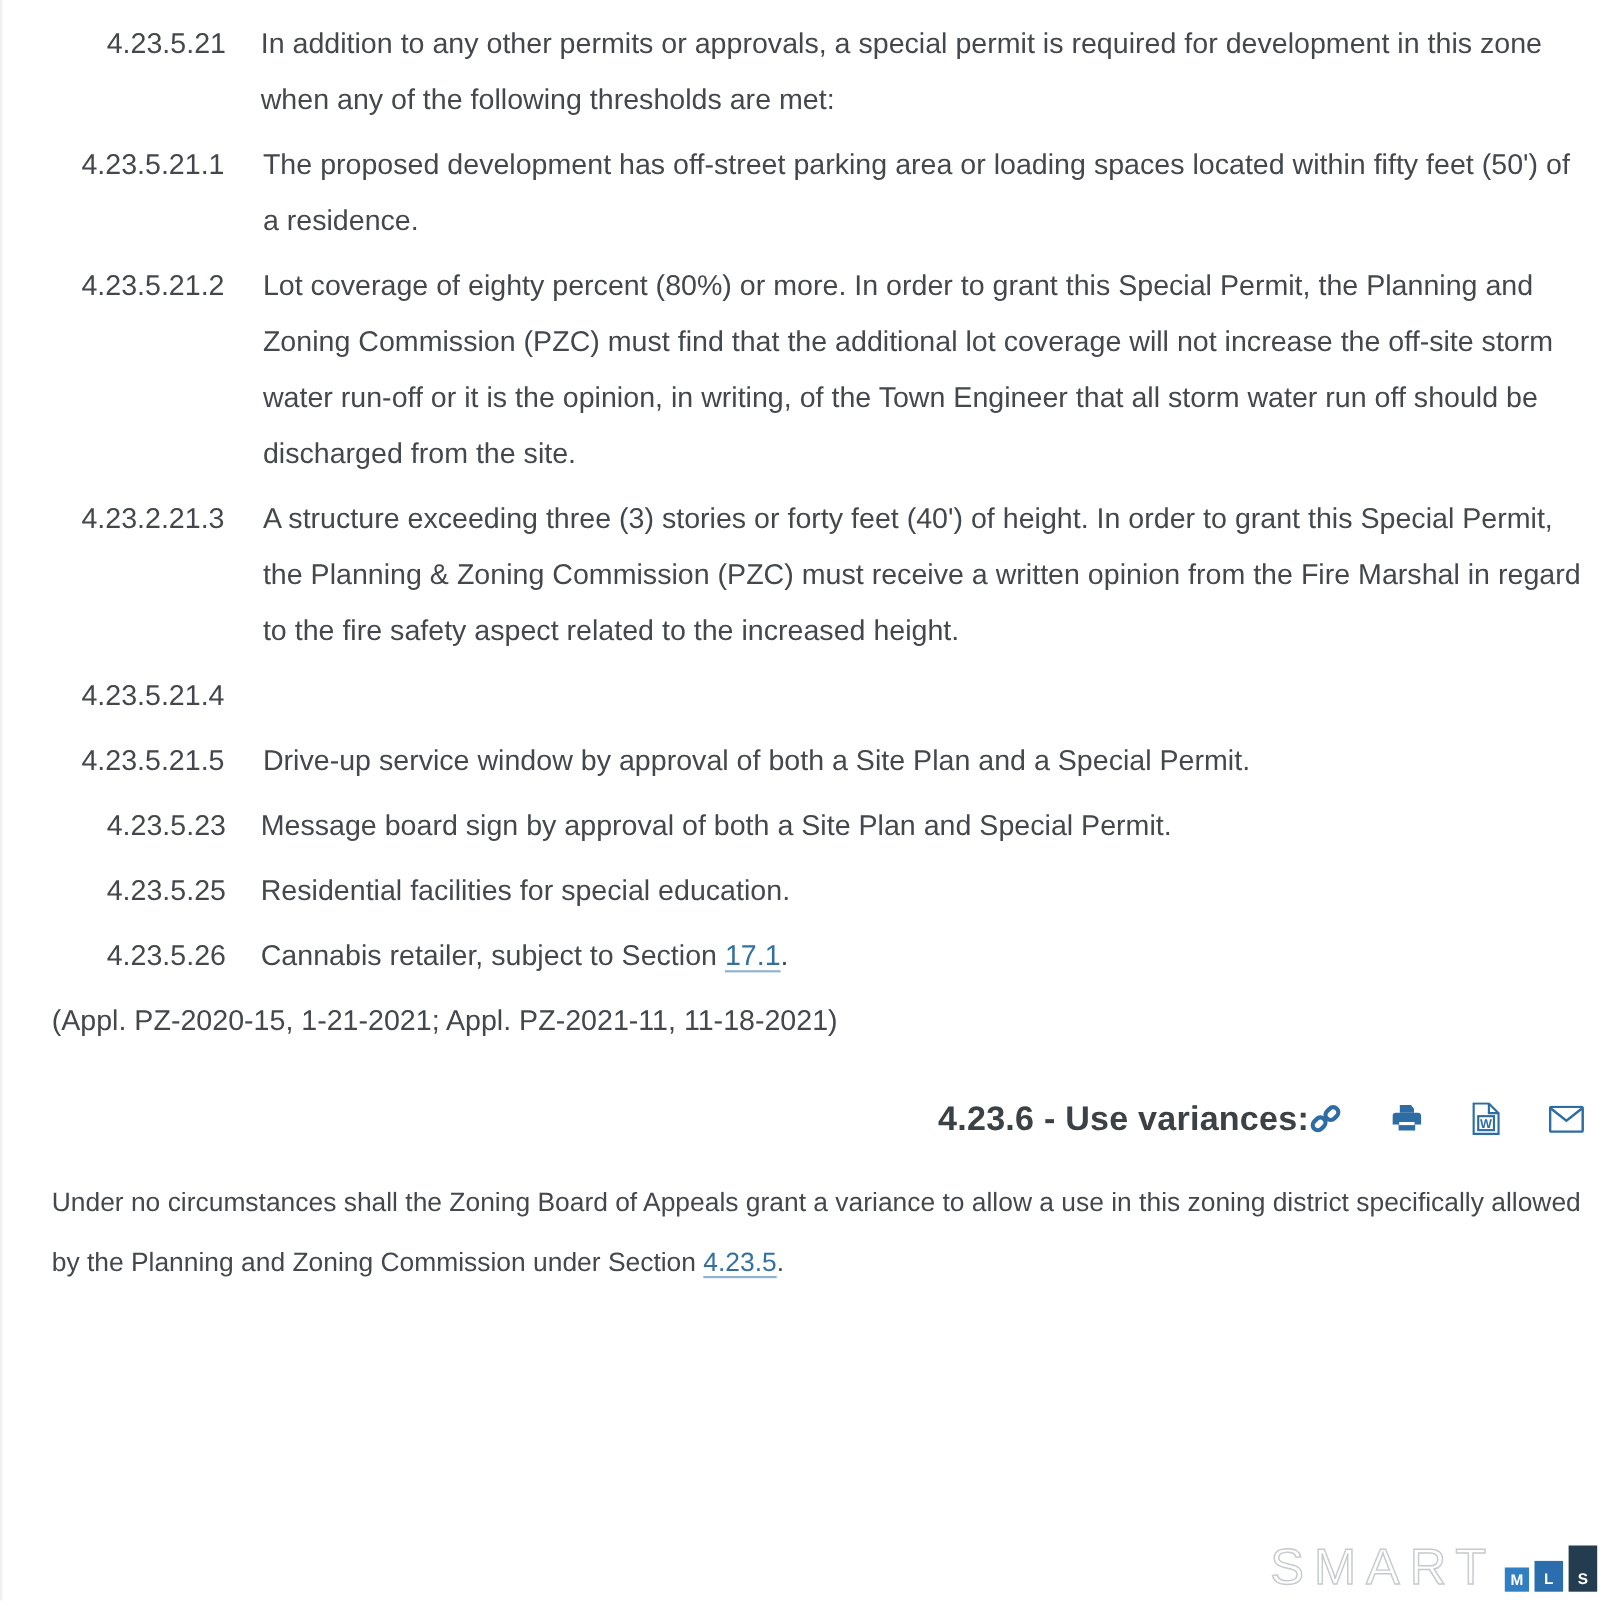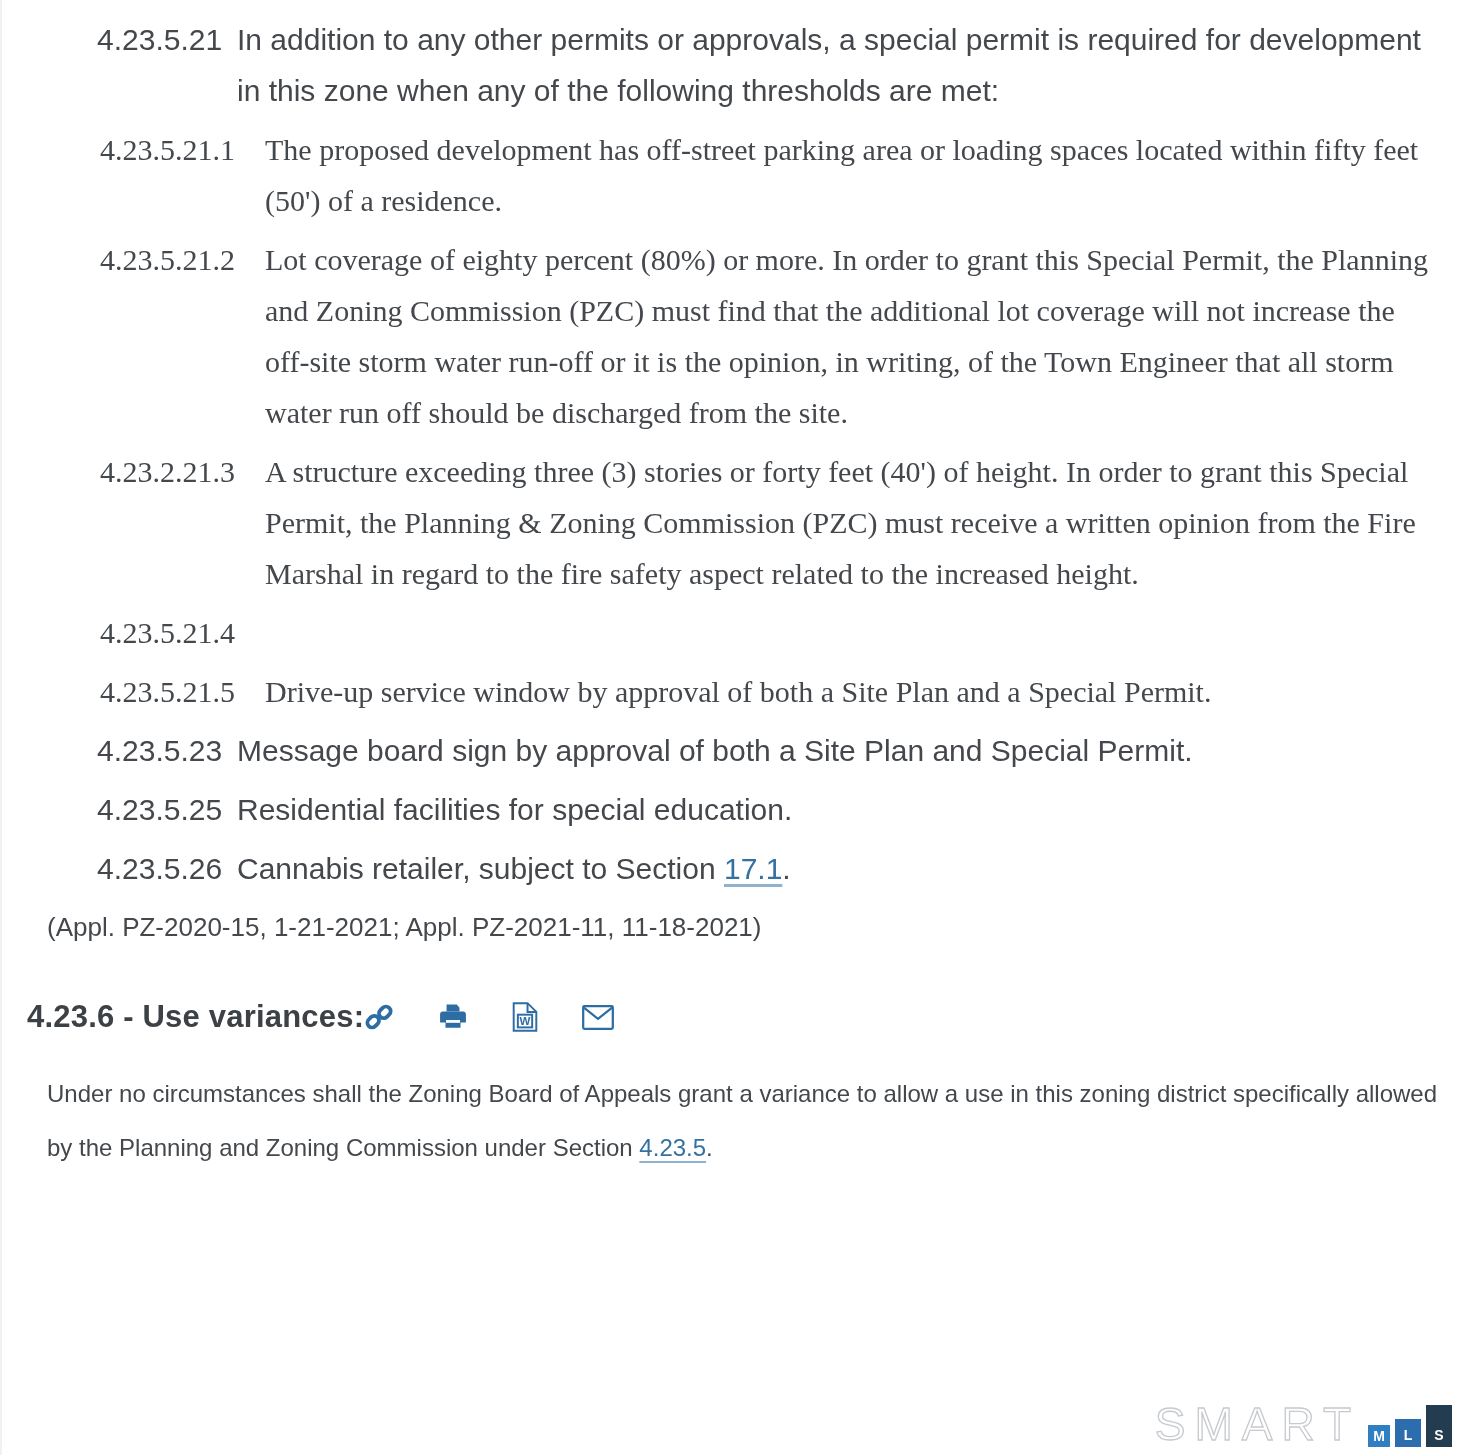--- a/index.html
+++ b/index.html
@@ -3,31 +3,31 @@
 <meta charset="utf-8">
 <style>
   html,body{margin:0;padding:0;}
   body{
     width:1466px;min-height:1455px;position:relative;background:#ffffff;
     font-family:"Liberation Sans","DejaVu Sans",sans-serif;
     color:#44484c;overflow:hidden;border-left:2px solid #f1f1f1;box-sizing:border-box;
   }
   .content{padding-top:14px;}
   
-  .item{display:flex;font-size:30px;line-height:51px;margin-bottom:8px;}
+  .item{display:flex;font-size:26px;line-height:51px;margin-bottom:8px;}
   .item.l1{padding-left:95px;}
   .item.l1 .num{flex:0 0 140px;}
-  .item.l2{padding-left:98px;font-family:Liberation Serif, serif;}
+  .item.l2{padding-left:72px;}
   .item.l2 .num{flex:0 0 165px;}
   .item .txt{flex:1;padding-right:28px;}
   a{color:#35719f;text-decoration:underline;text-decoration-color:#8fb3cf;text-underline-offset:5px;cursor:pointer;}
   
   .appl{font-size:26px;line-height:51px;margin:2px 28px 0 45px;}
   
-  .heading-row{display:flex;justify-content:flex-start;align-items:center;margin:46px 26px 0 25px;}
+  .heading-row{display:flex;justify-content:flex-end;align-items:center;margin:46px 26px 0 45px;}
   h2{font-size:31px;font-weight:bold;color:#3c4146;margin:0;letter-spacing:0.2px;}
   .tools{display:flex;gap:44px;align-items:center;}
   .tool{display:inline-flex;cursor:pointer;}
   .tool svg{display:block;}
   
   .closing{font-size:24px;line-height:54px;margin:32px 28px 0 45px;}
   
   .logo{position:absolute;right:14px;bottom:8px;display:flex;align-items:flex-end;margin-top:32px;}
   .logo-word{
     font-size:46px;letter-spacing:9px;line-height:1;

